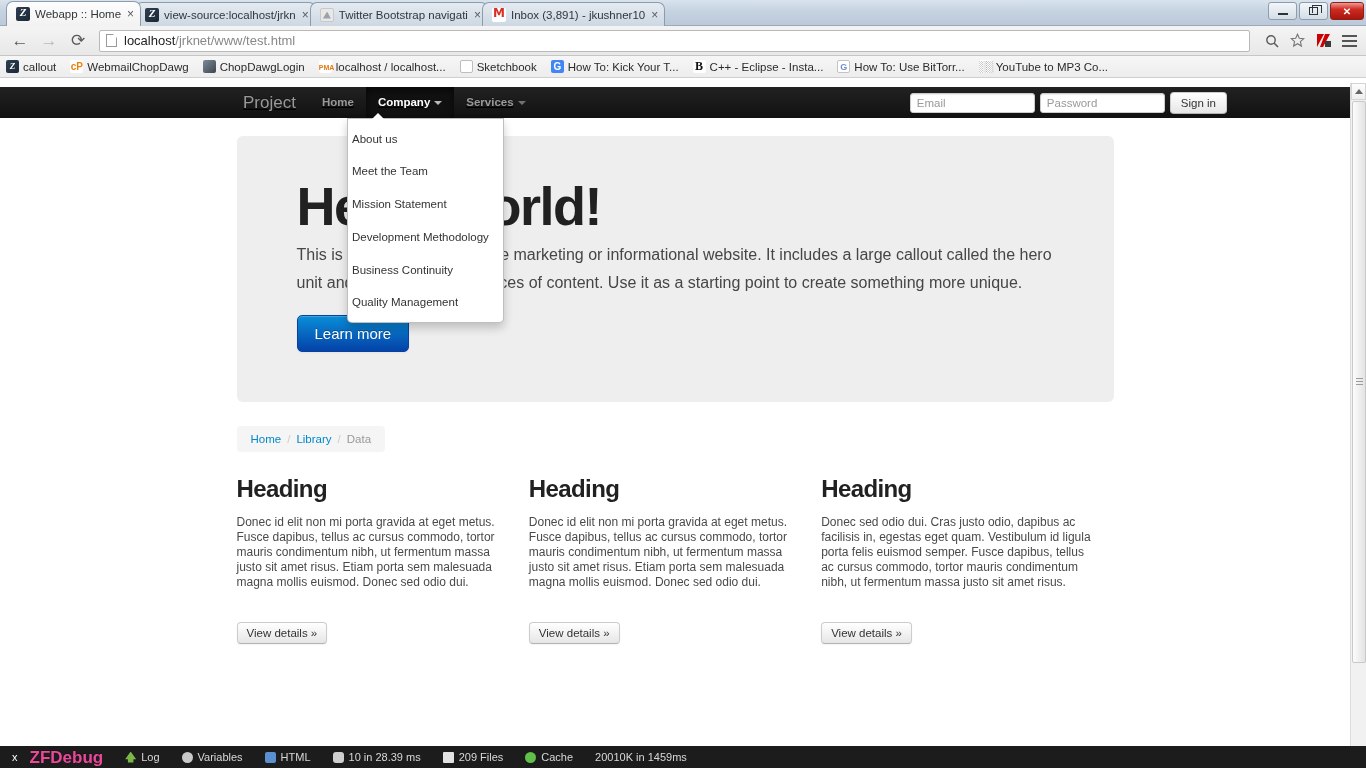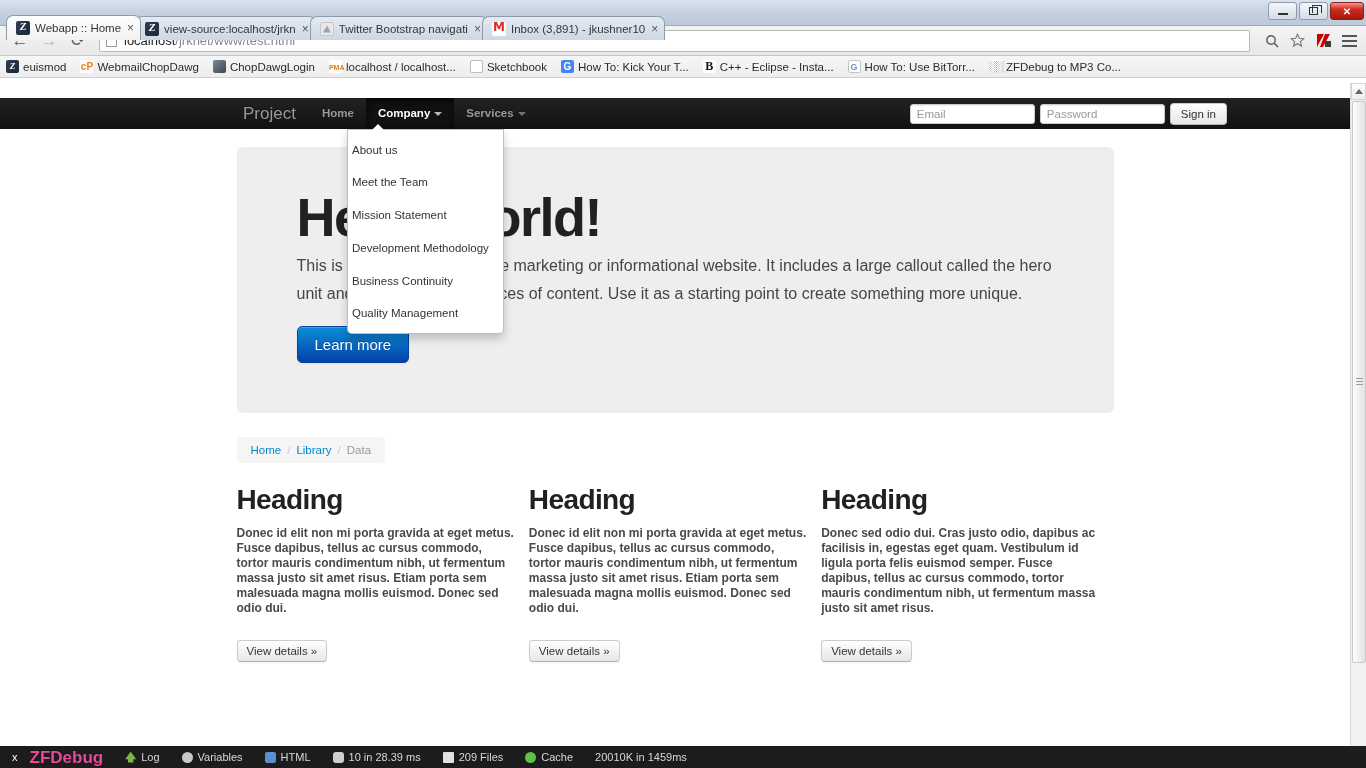--- a/index.html
+++ b/index.html
@@ -13,21 +13,21 @@
 
   
   .browser { width:1366px; height:768px; position:relative; }
 
   .titlebar {
     height:26px;
     background:linear-gradient(to bottom,#d9e3ee 0%, #c5d2e0 45%, #bcc9d9 100%);
     position:relative;
     border-bottom:1px solid #9aa8b8;
   }
-  .tabstrip { position:absolute; left:0; top:14px; height:26px; display:flex; align-items:flex-end; padding-left:6px; }
+  .tabstrip { position:absolute; left:0; top:0; height:26px; display:flex; align-items:flex-end; padding-left:6px; }
   .tab {
     height:24px; display:flex; align-items:center;
     padding:0 6px 0 9px; margin-right:-6px;
     border-top-left-radius:7px; border-top-right-radius:7px;
     border:1px solid #8d9cab; border-bottom:none;
     background:linear-gradient(to bottom,#e4eaf1,#cdd8e3);
     font-size:11.5px; color:#31363b; position:relative;
     max-width:200px;
   }
   .tab.active {
@@ -97,21 +97,21 @@
     position:absolute; left:0; top:83px; width:1350px; height:685px;
     background:#fff; overflow:hidden;
   }
 
   
   .bs-navbar {
     height:31px; background:#1b1b1b;
     background:linear-gradient(to bottom,#222 0%,#111 100%);
     position:relative;
   }
-  .bs-inner { width:880px; margin:15px auto; display:flex; align-items:stretch; height:31px; position:relative;}
+  .bs-inner { width:880px; margin:4px auto; display:flex; align-items:stretch; height:31px; position:relative;text-decoration:underline;}
   .brand {
     color:#999; font-size:17px; line-height:31px; padding:0 14px 0 8px;
     text-shadow:0 -1px 0 rgba(0,0,0,.25); font-weight:normal;
   }
   .nav-list { display:flex; align-items:stretch; list-style:none; margin:0; padding:0; }
   .nav-list li { display:flex; align-items:center; }
   .nav-list a {
     color:#999; font-size:11.5px; font-weight:bold; padding:0 12px; text-decoration:none;
     line-height:31px; display:block; height:31px; text-shadow:0 -1px 0 rgba(0,0,0,.25);
   }
@@ -186,22 +186,22 @@
     display:inline-flex; gap:6px; font-size:11.5px; align-items:center;
   }
   .breadcrumb a { color:#0088cc; text-decoration:none; }
   .breadcrumb .divider { color:#ccc; }
   .breadcrumb .active { color:#999; }
 
   
   .row { display:flex; margin-top:20px; }
   .col { width:300px; margin-right:0; }
   .col + .col { margin-left:0; }
-  .col h2 { margin:0 0 9px; font-size:28px; line-height:34px; font-weight:bold; letter-spacing:-0.6px; color:#212121;}
-  .col p { margin:0 0 24px; font-size:12px; line-height:15px; color:#4a4a4a; width:278px;font-weight:bold;}
+  .col h2 { margin:0 0 9px; font-size:24px; line-height:34px; font-weight:bold; letter-spacing:-0.6px; color:#212121;}
+  .col p { margin:0 0 32px; font-size:12px; line-height:15px; color:#4a4a4a; width:278px;}
   .btn-default {
     display:inline-block; padding:4px 9px; font-size:11.5px; color:#333;
     background:linear-gradient(to bottom,#fff,#e6e6e6);
     border:1px solid #ccc; border-bottom-color:#b3b3b3; border-radius:4px;
     text-decoration:none; box-shadow:inset 0 1px 0 rgba(255,255,255,.2),0 1px 2px rgba(0,0,0,.05);
   }
 
   
   .scrollbar {
     position:absolute; right:0; top:83px; width:16px; height:685px;
@@ -310,21 +310,21 @@
             <i></i>
             <i></i>
           </span>
       </div>
     </div>
   </div>
 
   <div class="bookmarks">
     <div class="bm">
       <span class="bmi zf">Z</span>
-      <span>euismod</span>
+      <span>callout</span>
     </div>
     <div class="bm">
       <span class="bmi cp">cP</span>
       <span>WebmailChopDawg</span>
     </div>
     <div class="bm">
       <span class="bmi cdl"></span>
       <span>ChopDawgLogin</span>
     </div>
     <div class="bm">
@@ -342,21 +342,21 @@
     <div class="bm">
       <span class="bmi b">B</span>
       <span>C++ - Eclipse - Insta...</span>
     </div>
     <div class="bm">
       <span class="bmi g2">G</span>
       <span>How To: Use BitTorr...</span>
     </div>
     <div class="bm">
       <span class="bmi yt">░░</span>
-      <span>ZFDebug to MP3 Co...</span>
+      <span>YouTube to MP3 Co...</span>
     </div>
   </div>
 
   <div class="viewport">
 
     <div class="bs-navbar">
       <div class="bs-inner">
         <a class="brand">Project</a>
         <ul class="nav-list">
           <li>

